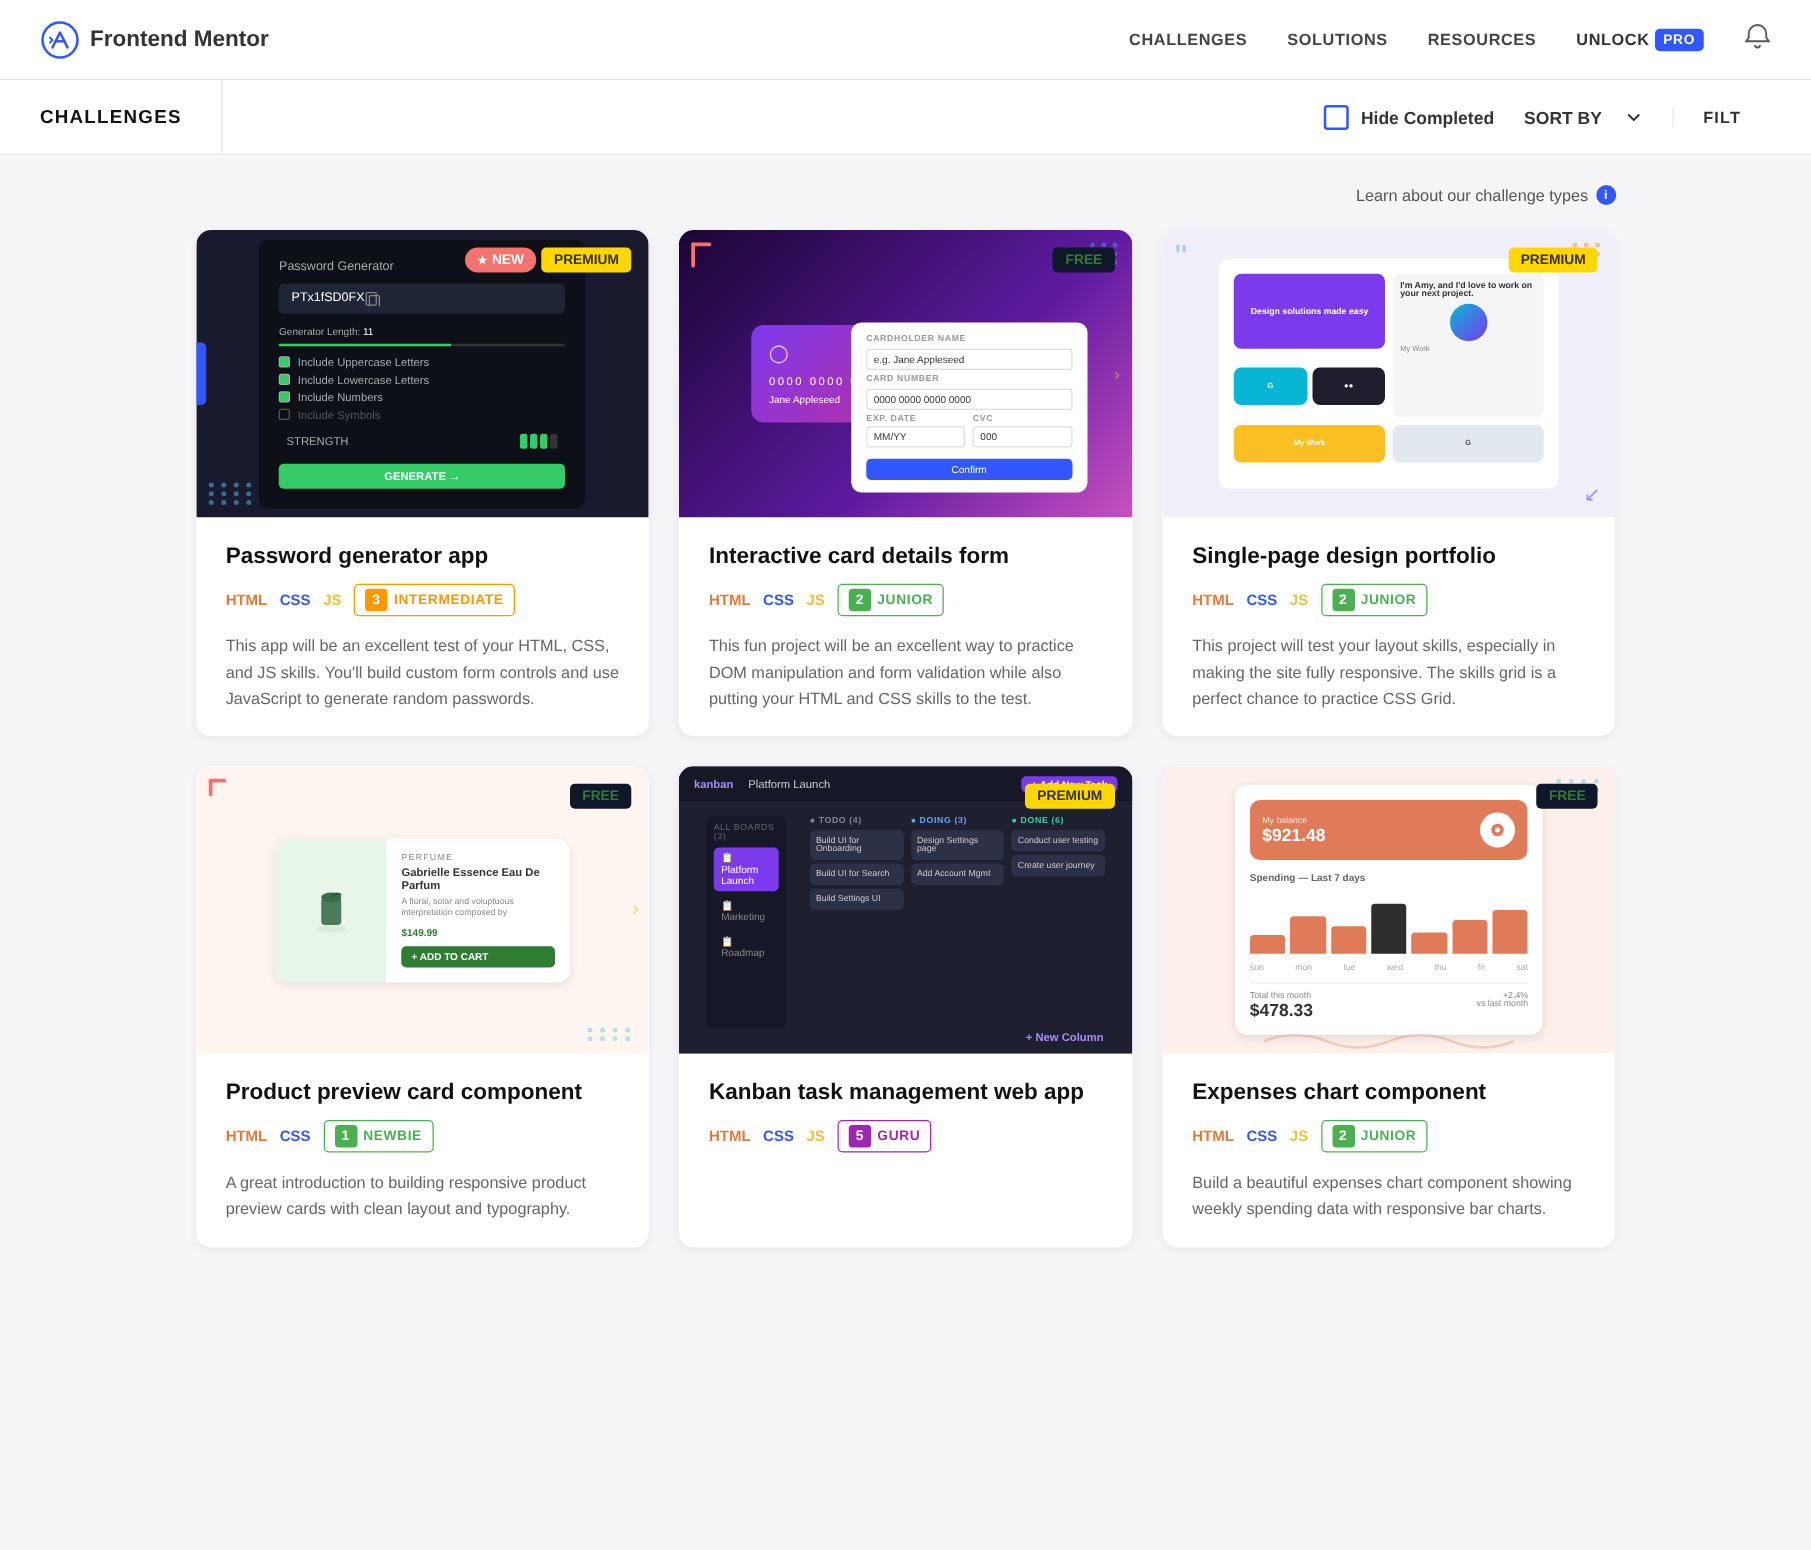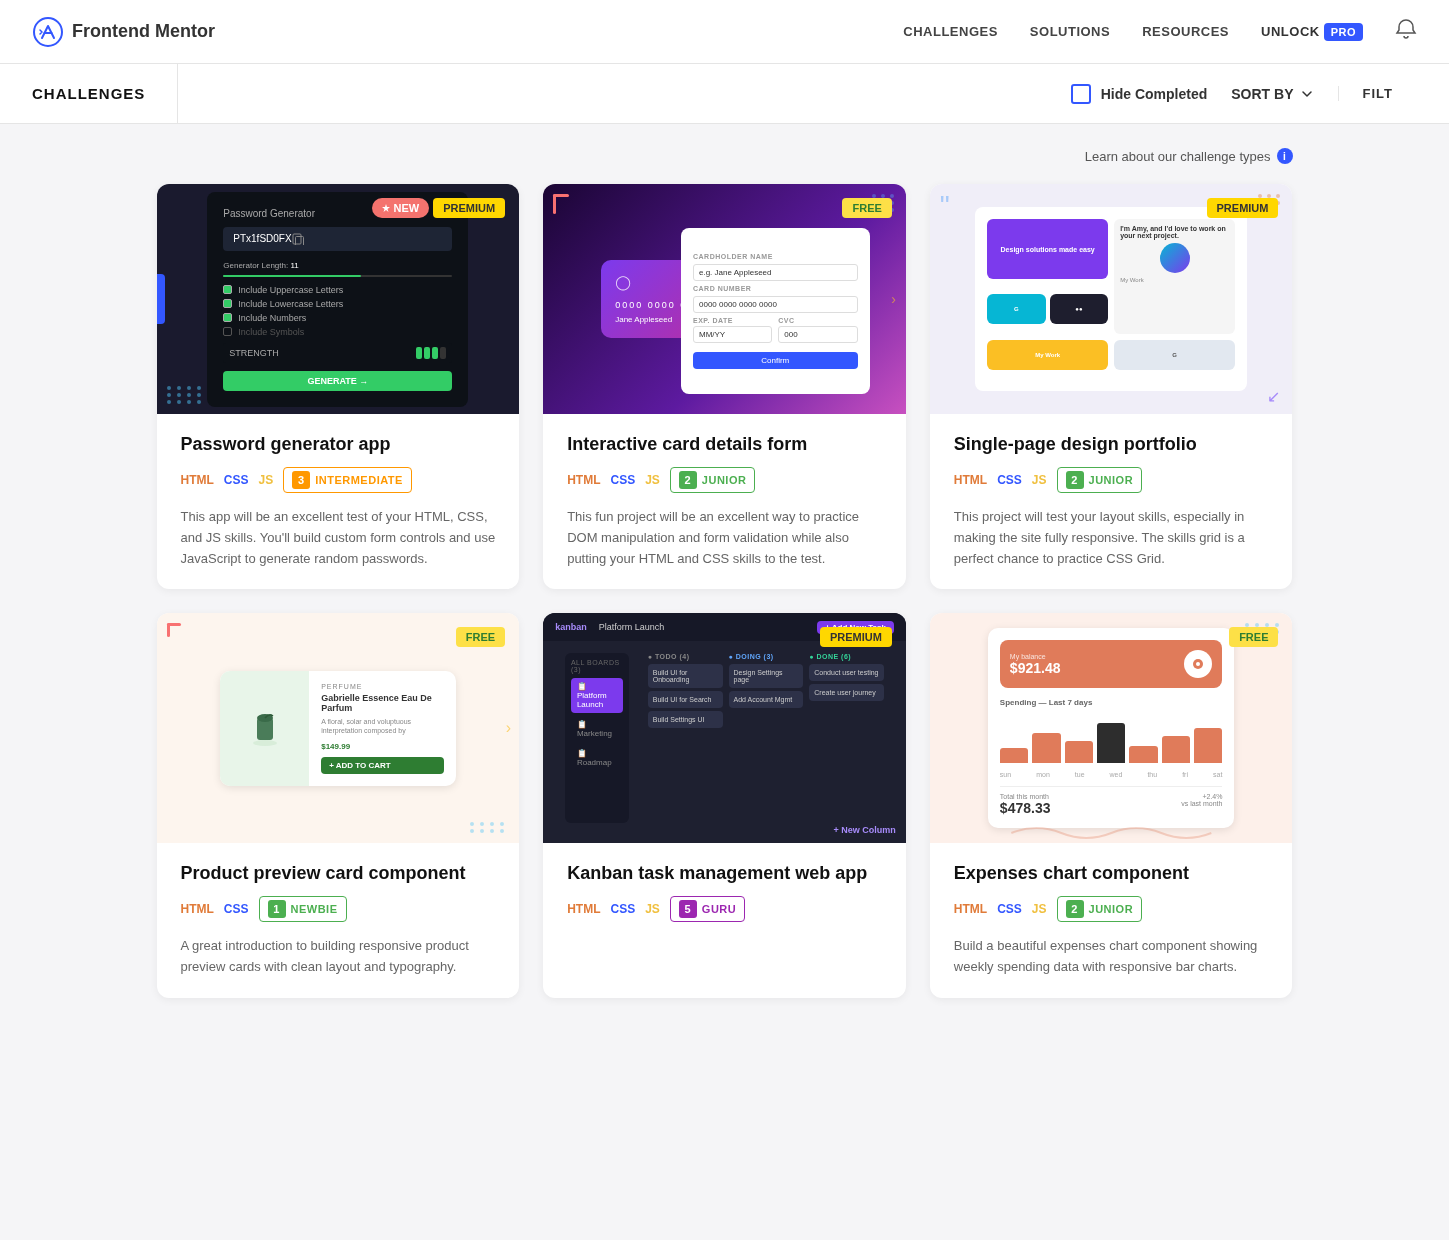--- a/index.html
+++ b/index.html
@@ -108,21 +108,21 @@
     .checkbox-custom {
       width: 20px;
       height: 20px;
       border: 2px solid #3357ff;
       border-radius: 3px;
       display: inline-block;
     }
     .sort-by-btn {
       display: flex;
       align-items: center;
-      gap: 6px;
+      gap: 18px;
       font-weight: 600;
       font-size: 14px;
       cursor: pointer;
       color: #333;
     }
     .filter-btn {
       font-weight: 700;
       font-size: 13px;
       letter-spacing: 1px;
       text-transform: uppercase;
@@ -186,21 +186,21 @@
     
     .badges-top-right {
       position: absolute;
       top: 14px;
       right: 14px;
       display: flex;
       gap: 4px;
       z-index: 10;
     }
     .badge-free {
-      background: #fde047;
+      background: #0f172a;
       color: #2e7d32;
       font-weight: 700;
       font-size: 11px;
       padding: 4px 10px;
       border-radius: 4px;
     }
     .badge-premium {
       background: #ffd700;
       color: #333;
       font-weight: 700;
@@ -362,21 +362,21 @@
       font-size: 9px;
     }
     .mock-card-number { letter-spacing: 2px; font-size: 9px; margin: 10px 0 5px; }
     .mock-card-bottom { display: flex; justify-content: space-between; font-size: 8px; }
     .mock-form-overlay {
       position: absolute;
       bottom: 20px;
       right: 10%;
       background: #fff;
       border-radius: 8px;
-      padding: 25px 12px;
+      padding: 10px 12px;
       width: 52%;
       font-size: 8px;
       color: #333;
     }
     .mock-form-input {
       border: 1px solid #ddd;
       border-radius: 3px;
       padding: 3px 5px;
       margin: 4px 0;
       width: 100%;
@@ -906,21 +906,21 @@
                 <div style="background:#2d3148;border-radius:4px;padding:5px;font-size:7px;color:#ccc;margin-bottom:3px;">Add Account Mgmt</div>
               </div>
               <div style="flex:1;">
                 <div style="font-size:7px;color:#34d399;font-weight:700;text-transform:uppercase;letter-spacing:0.5px;margin-bottom:4px;">● DONE (6)</div>
                 <div style="background:#2d3148;border-radius:4px;padding:5px;font-size:7px;color:#ccc;margin-bottom:3px;">Conduct user testing</div>
                 <div style="background:#2d3148;border-radius:4px;padding:5px;font-size:7px;color:#ccc;margin-bottom:3px;">Create user journey</div>
               </div>
             </div>
           </div>
 
-          <div style="position:absolute;bottom:8px;right:10px;color:#a78bfa;font-size:9px;font-weight:600;">+ New Column</div>
+          <div style="position:absolute;bottom:8px;right:23px;color:#a78bfa;font-size:9px;font-weight:600;">+ New Column</div>
         </div>
         <div class="badges-top-right">
           <span class="badge-premium">PREMIUM</span>
         </div>
       </div>
       <div class="card-body">
         <div class="card-title">Kanban task management web app</div>
         <div class="card-tags">
           <span class="tag-html">HTML</span>
           <span class="tag-css">CSS</span>

